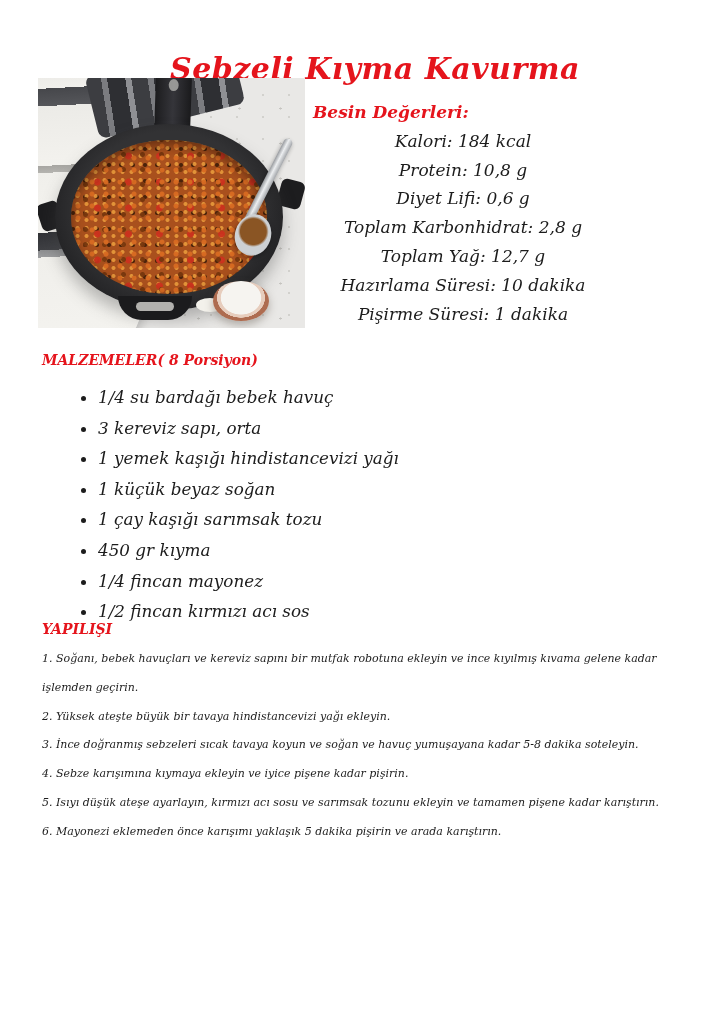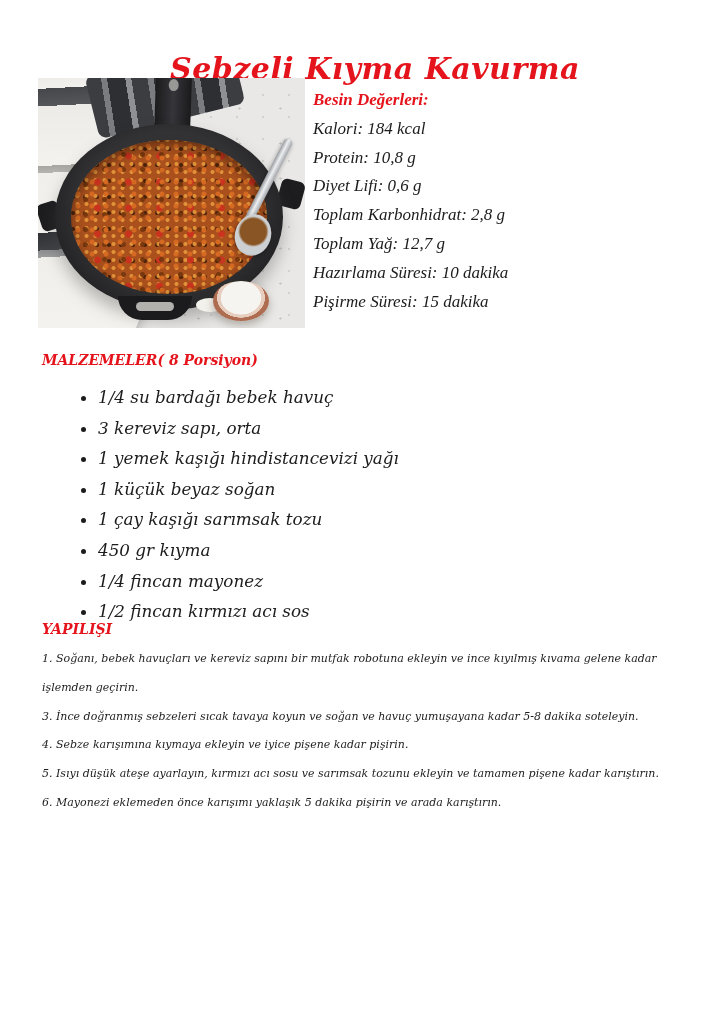--- a/index.html
+++ b/index.html
@@ -115,27 +115,27 @@
     background:#f3f1eb;
   }
   .salt-bowl{
     position:absolute;left:175px;top:203px;width:56px;height:40px;border-radius:50%;
     background:radial-gradient(ellipse at 50% 42%, #f6f4f0 0 50%, #e7cdbd 52% 60%, #ae6c50 61% 100%);
     box-shadow:0 4px 8px rgba(90,80,70,.4);
   }
 
   
   .nutrition{
-    position:absolute;left:313px;top:86px;width:300px;
-    font-style:italic;font-size:17px;font-family:Liberation Serif, serif;
+    position:absolute;left:313px;top:98px;width:300px;
+    font-style:italic;font-size:17px;
   }
   .nutrition-heading{
     color:var(--red);font-weight:bold;line-height:28.8px;
   }
-  .nutri-item{line-height:28.8px;}
+  .nutri-item{line-height:28.8px;text-align:center;}
 
   
   .ingredients{position:absolute;left:42px;top:344px;width:620px;}
   .section-heading{
     color:var(--red);font-weight:bold;font-style:italic;
     font-size:14px;line-height:32px;margin:0;
   }
   .ingredients ul{
     list-style:disc outside;margin:6px;padding:0 0 0 50px;
   }
@@ -173,39 +173,40 @@
   </div>
 
   <div class="nutrition">
     <div class="nutrition-heading">Besin Değerleri:</div>
     <div class="nutri-item">Kalori: 184 kcal</div>
     <div class="nutri-item">Protein: 10,8 g</div>
     <div class="nutri-item">Diyet Lifi: 0,6 g</div>
     <div class="nutri-item">Toplam Karbonhidrat: 2,8 g</div>
     <div class="nutri-item">Toplam Yağ: 12,7 g</div>
     <div class="nutri-item">Hazırlama Süresi: 10 dakika</div>
-    <div class="nutri-item">Pişirme Süresi: 15 dakika</div>
+    <div class="nutri-item">Pişirme Süresi: 1 dakika</div>
   </div>
 
   <div class="ingredients">
     <div class="section-heading">MALZEMELER( 8 Porsiyon)</div>
     <ul>
       <li>1/4 su bardağı bebek havuç</li>
       <li>3 kereviz sapı, orta</li>
       <li>1 yemek kaşığı hindistancevizi yağı</li>
       <li>1 küçük beyaz soğan</li>
       <li>1 çay kaşığı sarımsak tozu</li>
       <li>450 gr kıyma</li>
       <li>1/4 fincan mayonez</li>
       <li>1/2 fincan kırmızı acı sos</li>
     </ul>
   </div>
 
   <div class="directions">
     <div class="section-heading">YAPILIŞI</div>
     <p class="step">1. Soğanı, bebek havuçları ve kereviz sapını bir mutfak robotuna ekleyin ve ince kıyılmış kıvama gelene kadar işlemden geçirin.</p>
+    <p class="step">2. Yüksek ateşte büyük bir tavaya hindistancevizi yağı ekleyin.</p>
     <p class="step">3. İnce doğranmış sebzeleri sıcak tavaya koyun ve soğan ve havuç yumuşayana kadar 5-8 dakika soteleyin.</p>
     <p class="step">4. Sebze karışımına kıymaya ekleyin ve iyice pişene kadar pişirin.</p>
     <p class="step">5. Isıyı düşük ateşe ayarlayın, kırmızı acı sosu ve sarımsak tozunu ekleyin ve tamamen pişene  kadar karıştırın.</p>
     <p class="step">6. Mayonezi eklemeden önce karışımı yaklaşık 5 dakika pişirin ve arada karıştırın.</p>
   </div>
 
 </div>
 
 </body></html>

